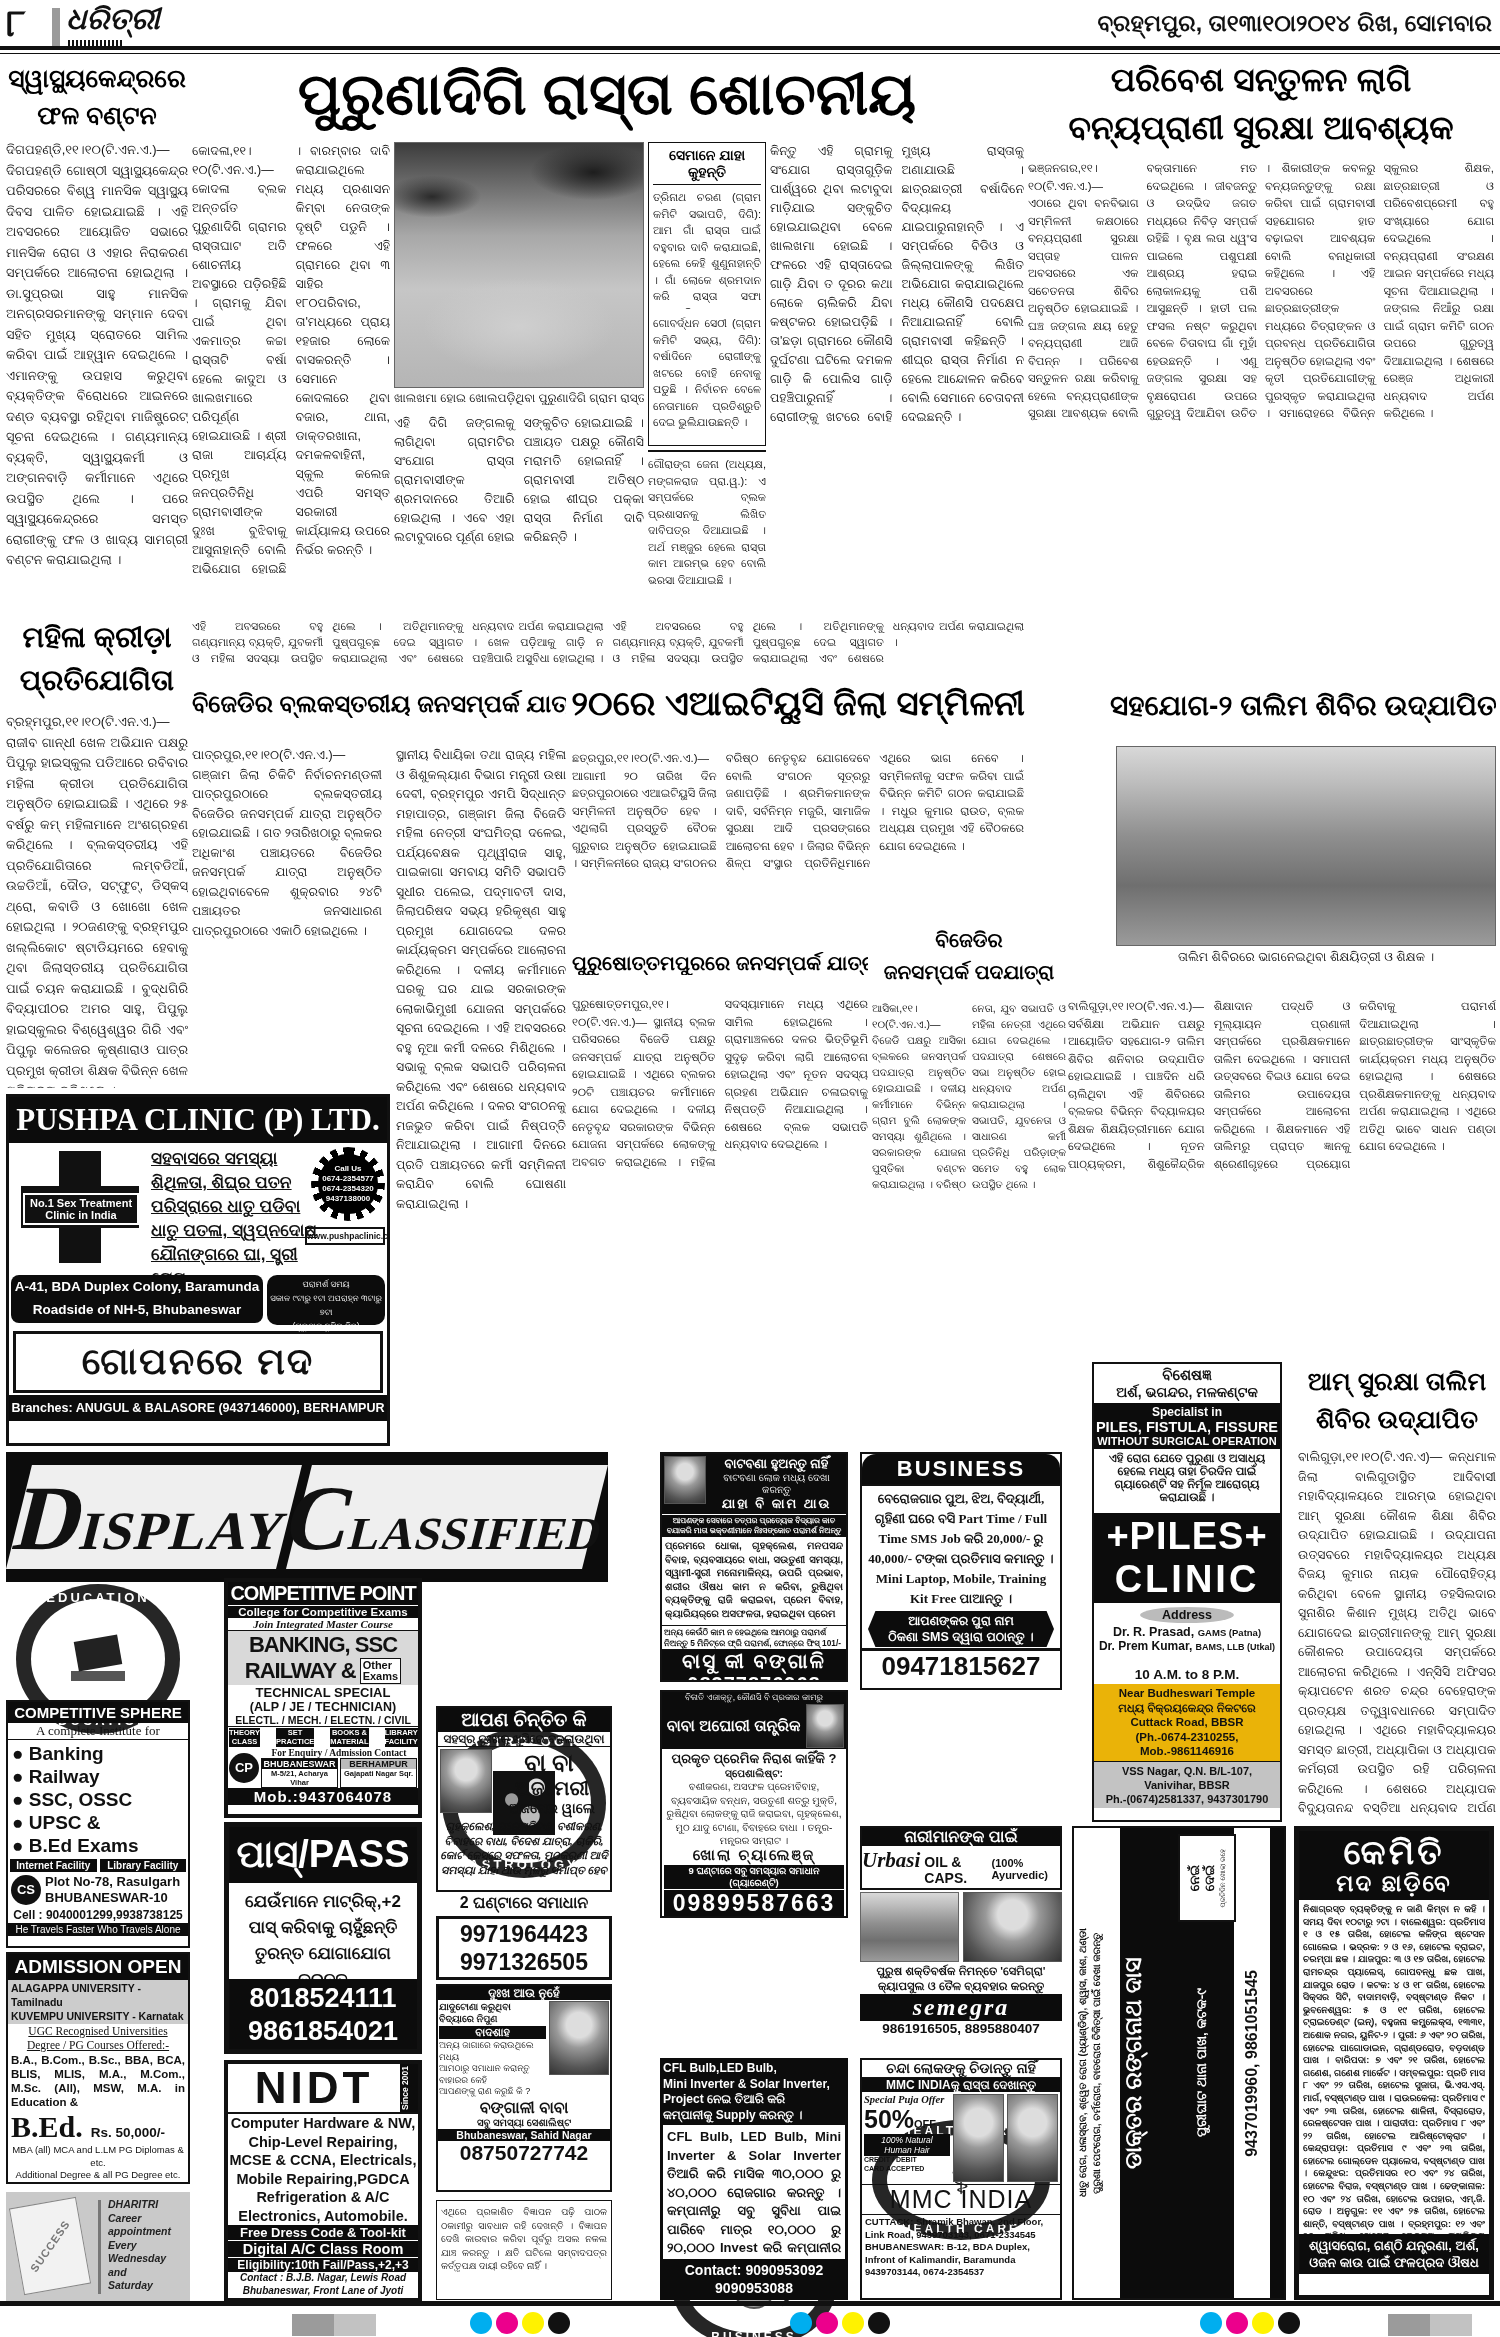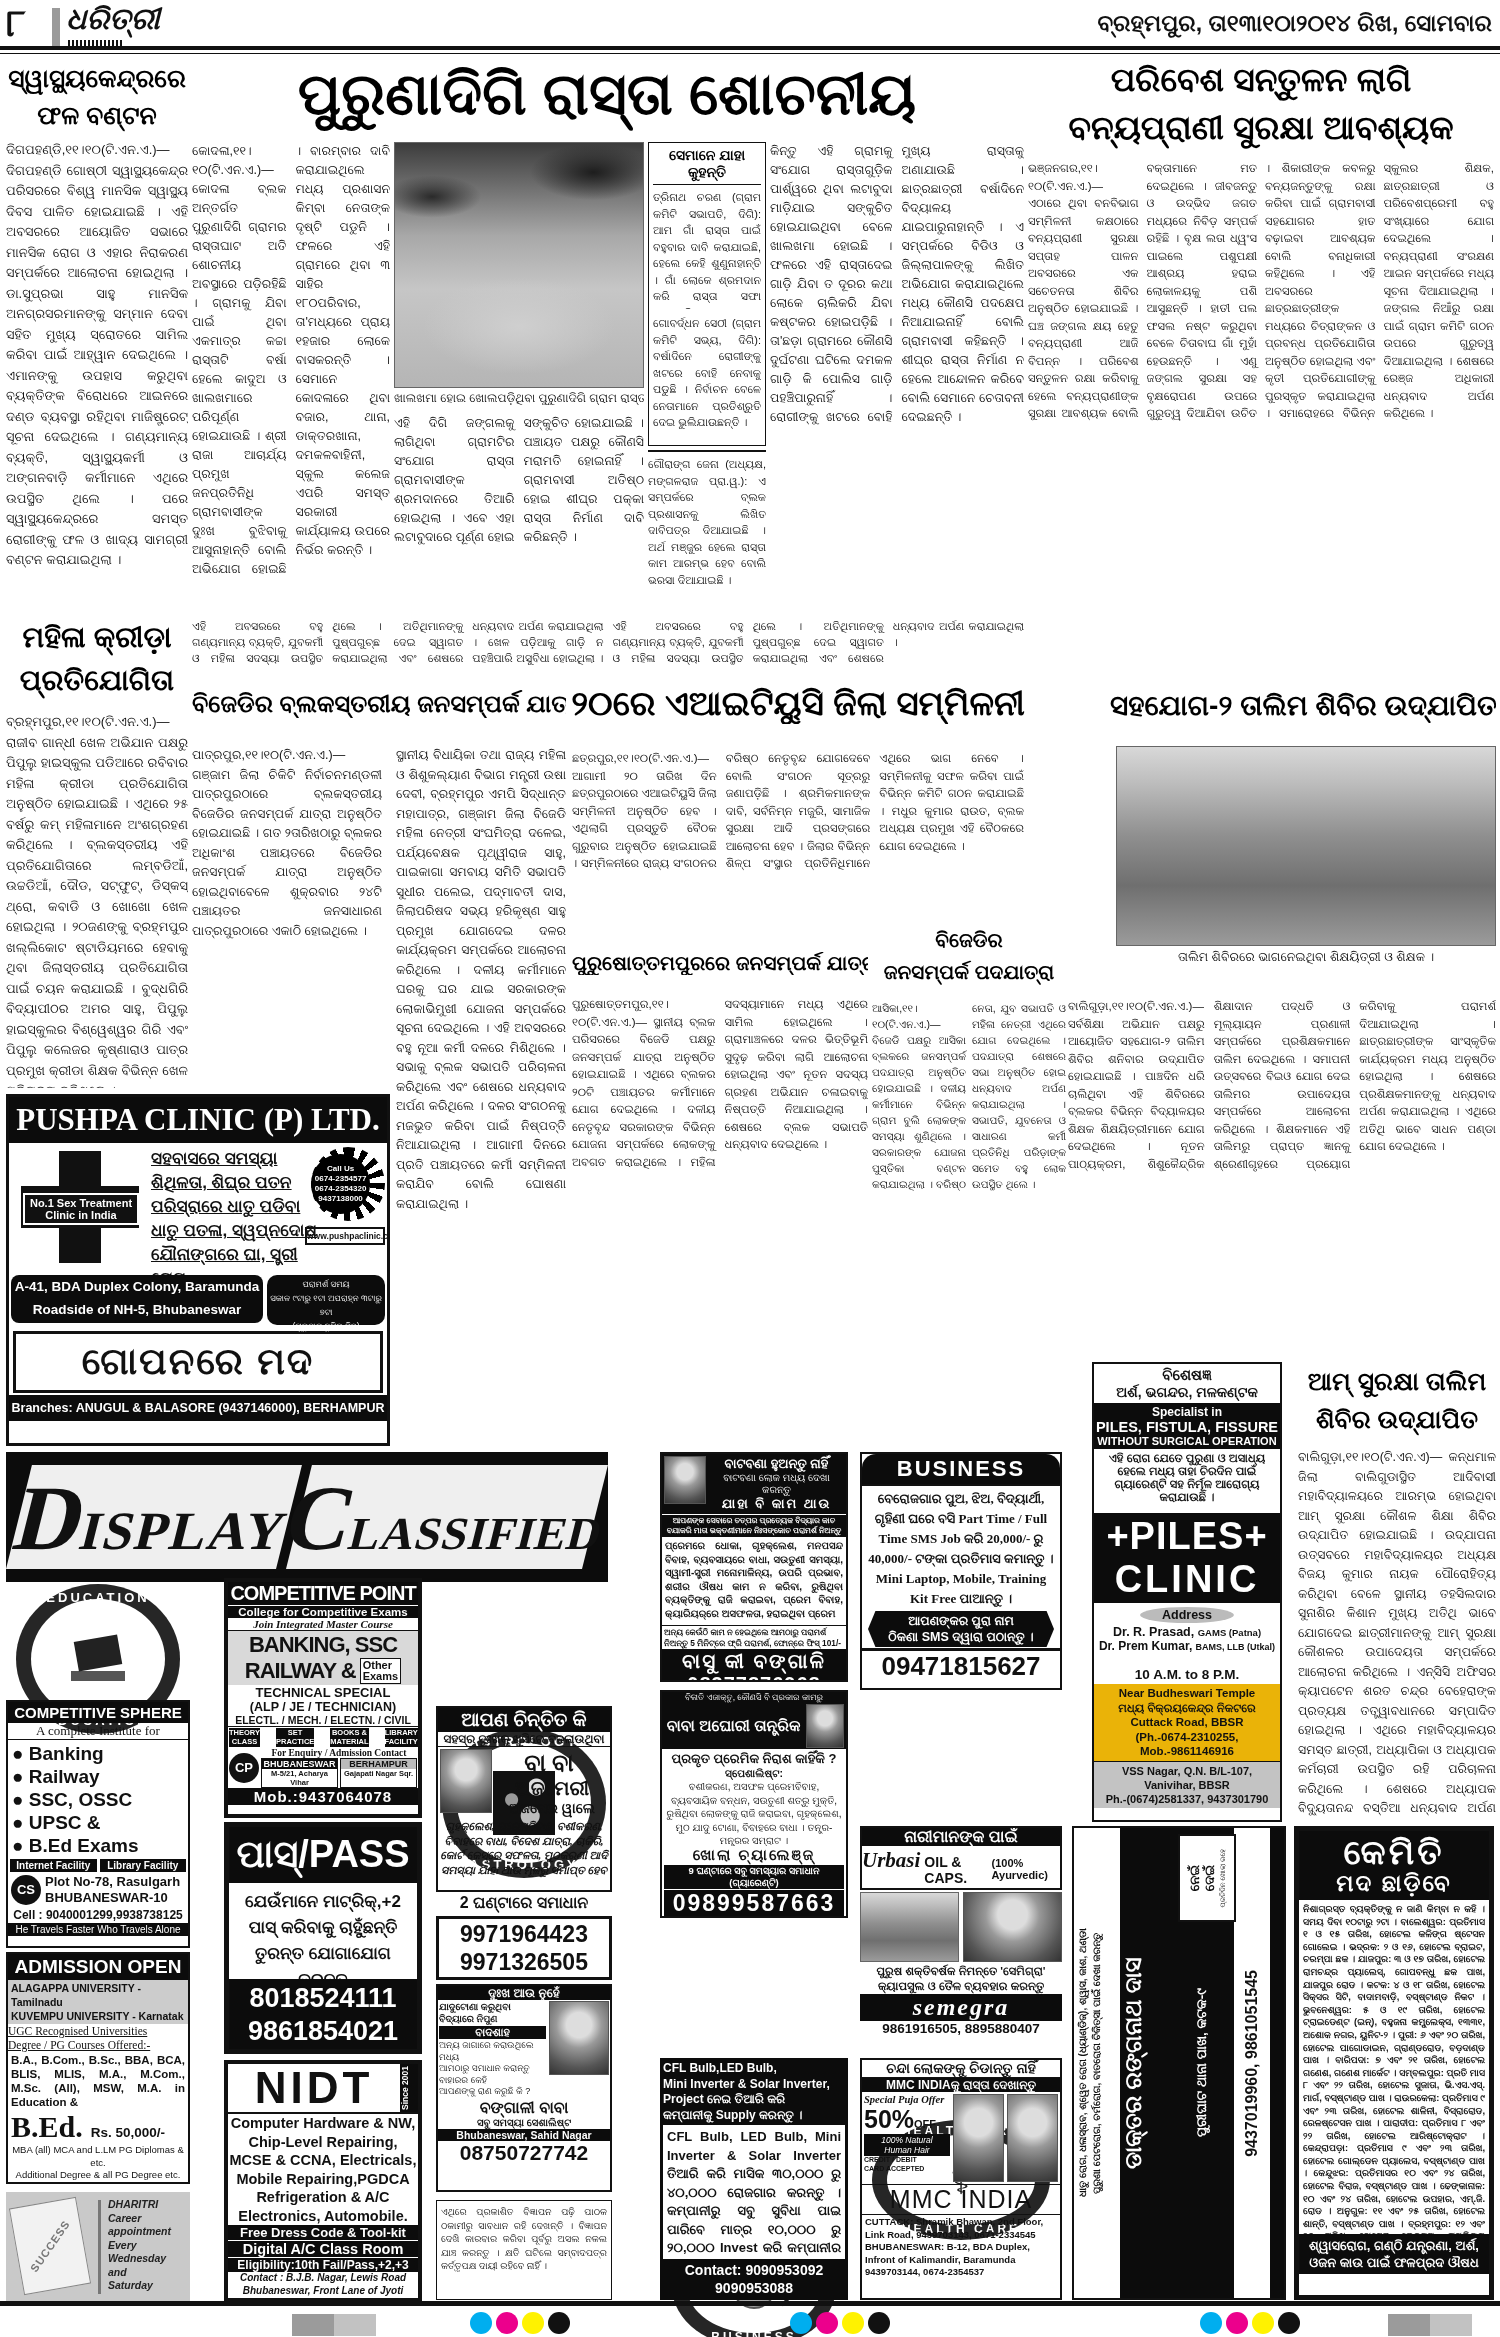--- a/index.html
+++ b/index.html
@@ -24,21 +24,21 @@
      border:1px solid #666}
   .gphoto{background:
      linear-gradient(180deg,#d8d8d8 0%,#bdbdbd 18%,#8f8f8f 45%,#6f6f6f 70%,#9b9b9b 100%);
      border:1px solid #666}
   .face{background:radial-gradient(circle at 50% 32%,#ddd 0 22%,#999 40%,#555 75%,#333 100%);border:1px solid #555}
   .olog{border-radius:50%;background:#262626;position:relative}
   .olog .inn{position:absolute;inset:15px;background:#fff;border-radius:50%;
              display:flex;align-items:center;justify-content:center;flex-direction:column;text-align:center}
   .olog .t{position:absolute;width:100%;text-align:center;color:#fff;font-weight:bold;letter-spacing:3px;font-size:13px}
   .star{border-radius:50%;background:repeating-conic-gradient(#000 0 11deg,#fff 11deg 22deg);
-        display:flex;align-items:center;justify-content:flex-start}
+        display:flex;align-items:center;justify-content:center}
   .star .in{width:80%;height:80%;border-radius:50%;background:#000;color:#fff;display:flex;
             flex-direction:column;align-items:center;justify-content:center;text-align:center;line-height:1.25}
   .chip{background:#0c0c0c;color:#fff;font-weight:bold;text-align:center}
   .skew{transform:skewX(-14deg);background:#efefef;display:flex;align-items:baseline;justify-content:center}
   .dot{width:22px;height:22px;border-radius:50%;display:inline-block;margin-right:4px}
 </style>
 </head>
 <body>
 
 <div id="page">
@@ -204,21 +204,21 @@
 BHUBANESWAR-10</div>
     </div>
     <div style="font-size:12px;font-weight:bold;text-align:center">Cell : 9040001299,9938738125</div>
     <div class="inv" style="font-size:10px;text-align:center;padding:1px 0;margin-top:1px">He Travels Faster Who Travels Alone</div>
   </div>
 
   <div class="a" style="left:6px;top:1952px;width:184px;height:232px;border:2px solid #111;overflow:hidden">
     <div class="inv" style="font-size:19px;font-weight:bold;text-align:center;padding:2px 0">ADMISSION OPEN</div>
     <div class="pre" style="background:#ccc;font-size:10.5px;font-weight:bold;line-height:14px;padding:1px 3px">ALAGAPPA UNIVERSITY  - Tamilnadu
 KUVEMPU UNIVERSITY   - Karnatak</div>
-    <div class="pre ser" style="font-size:11.5px;line-height:14px;text-decoration:underline">UGC Recognised Universities
+    <div class="pre ser" style="font-size:11.5px;line-height:14px;text-align:center;text-decoration:underline">UGC Recognised Universities
 Degree / PG Courses Offered:-</div>
     <div style="font-size:11.5px;font-weight:bold;line-height:14px;padding:1px 3px;text-align:justify">B.A., B.Com., B.Sc., BBA, BCA, BLIS, MLIS, M.A., M.Com., M.Sc. (All), MSW, M.A. in Education &amp;</div>
     <div style="display:flex;align-items:baseline;gap:8px;padding:0 3px">
       <span class="ser" style="font-size:30px;font-weight:bold">B.Ed.</span>
       <span style="font-size:13.5px;font-weight:bold">Rs. 50,000/-</span>
     </div>
     <div class="pre" style="font-size:9.5px;line-height:12.5px;text-align:center">MBA (all) MCA and L.LM PG Diplomas &amp; etc.
 Additional Degree &amp; all PG Degree etc.
 B.Tech., M.Tech.</div>
 

